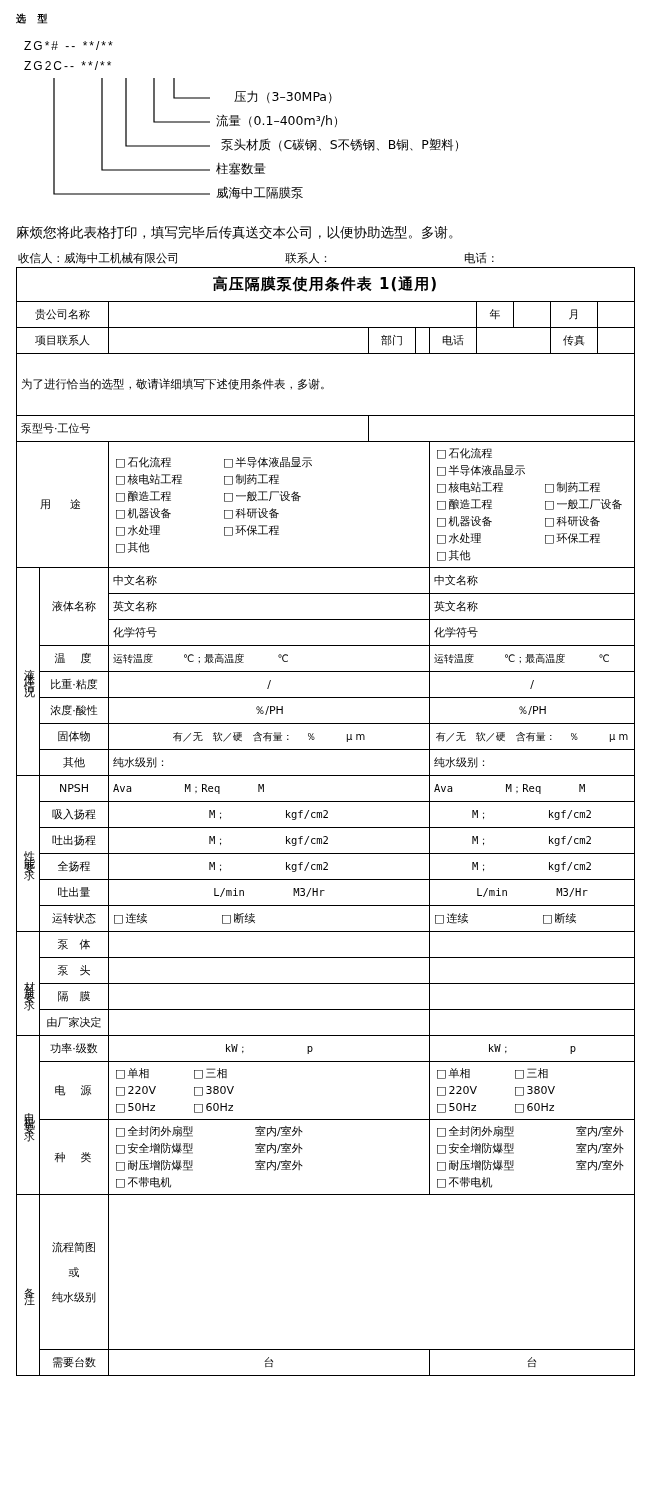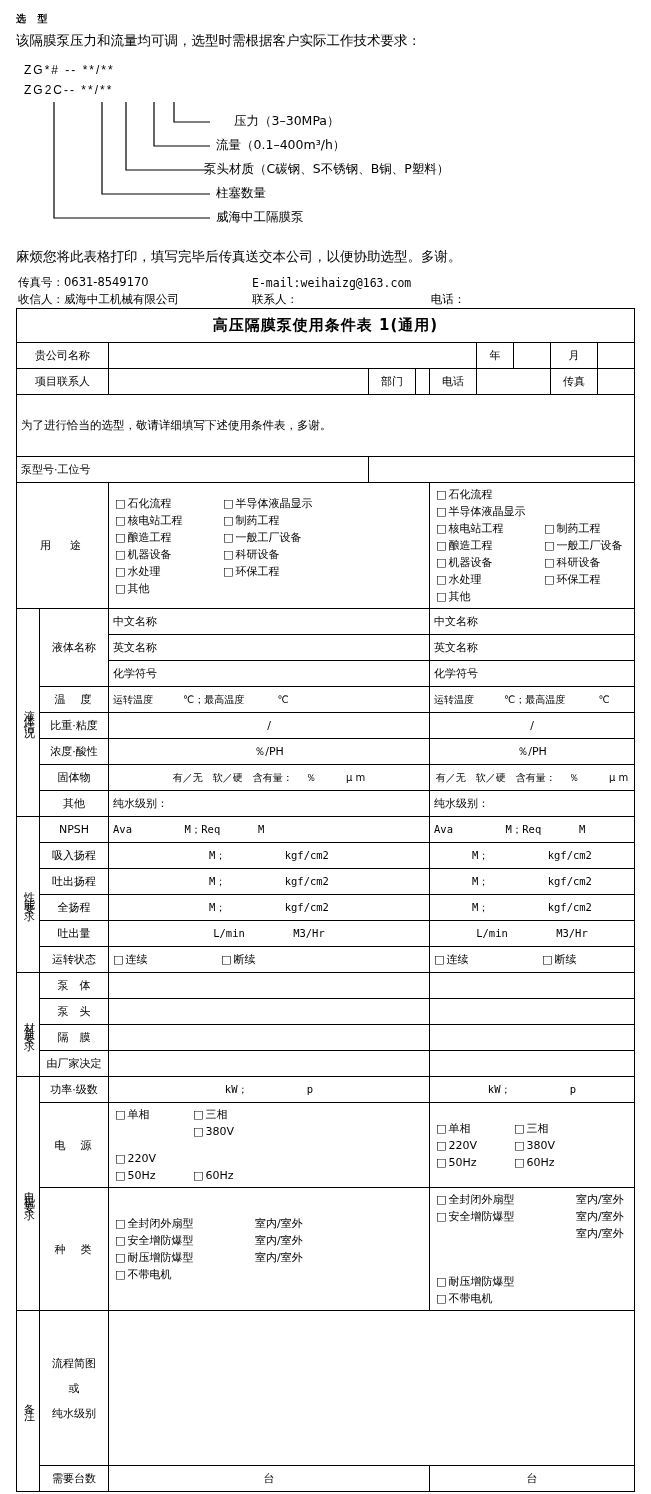--- a/index.html
+++ b/index.html
@@ -31,51 +31,46 @@
   .hdr-note{font-size:11.5px;padding:20px 4px !important;}
   .spread{letter-spacing:4px;}
   .sp2{letter-spacing:2px;}
 </style>
 </head>
 <body>
 
 <div class="page">
 
   <div class="sec-title">选 型</div>
-  <div class="sec-sub">该隔膜泵压力和流量均可调，选型时需根据客户实际工作技术要求：</div>
 
   <div class="model-block">
     <div class="model-line">ZG*# -- **/**</div>
     <div class="model-line">ZG2C-- **/**</div>
   </div>
 
   <div class="legend-wrap">
     <svg width="600" height="132">
 
       <path d="M150,2 L150,22 L186,22" stroke="#000" fill="none" stroke-width="1.2"></path>
       <path d="M130,2 L130,46 L186,46" stroke="#000" fill="none" stroke-width="1.2"></path>
       <path d="M102,2 L102,70 L186,70" stroke="#000" fill="none" stroke-width="1.2"></path>
       <path d="M78,2 L78,94 L186,94" stroke="#000" fill="none" stroke-width="1.2"></path>
       <path d="M30,2 L30,118 L186,118" stroke="#000" fill="none" stroke-width="1.2"></path>
     </svg>
     <div class="legend-item" style="left:210px;top:13px;">压力（3–30MPa）</div>
     <div class="legend-item" style="left:192px;top:37px;">流量（0.1–400m³/h）</div>
-    <div class="legend-item" style="left:180px;top:61px;text-align:right;">泵头材质（C碳钢、S不锈钢、B铜、P塑料）</div>
+    <div class="legend-item" style="left:197px;top:61px;text-align:right;">泵头材质（C碳钢、S不锈钢、B铜、P塑料）</div>
     <div class="legend-item" style="left:192px;top:85px;">柱塞数量</div>
     <div class="legend-item" style="left:192px;top:109px;">威海中工隔膜泵</div>
   </div>
 
   <div class="notice">麻烦您将此表格打印，填写完毕后传真送交本公司，以便协助选型。多谢。</div>
 
   <table class="contact-line contact">
     <tbody>
-        <tr>
-      <td style="width:230px;">传真号：0631-8549170</td>
-      <td class="mono">E-mail:weihaizg@163.com</td>
-    </tr>
     <tr>
       <td>收信人：威海中工机械有限公司</td>
       <td>
         <span style="display:inline-block;width:175px;">联系人：</span>
         <span>电话：</span>
       </td>
     </tr>
   </tbody>
     </table>
 
@@ -242,41 +237,41 @@
         <div class="vert" style="height:140px;margin:0 auto;">电机要求</div>
       </td>
       <td class="c" style="width:60px;">功率·级数</td>
       <td colspan="5" class="c mono">kW；　　　　　 p</td>
       <td colspan="5" class="c mono">kW；　　　　　 p</td>
     </tr>
     <tr>
       <td class="c sp2">电　源</td>
       <td colspan="5" class="use-cell">
         <div class="chkline"><span class="use-col" style="width:78px;"><span class="chk">□</span><span>单相</span></span><span class="use-col"><span class="chk">□</span><span>三相</span></span></div>
-        <div class="chkline"><span class="use-col" style="width:78px;margin-top:27px;"><span class="chk">□</span><span>220V</span></span><span class="use-col"><span class="chk">□</span><span>380V</span></span></div>
+        <div class="chkline"><span class="use-col" style="width:78px;"><span class="chk">□</span><span>220V</span></span><span class="use-col"><span class="chk">□</span><span>380V</span></span></div>
         <div class="chkline"><span class="use-col" style="width:78px;"><span class="chk">□</span><span>50Hz</span></span><span class="use-col"><span class="chk">□</span><span>60Hz</span></span></div>
       </td>
       <td colspan="5" class="use-cell">
         <div class="chkline"><span class="use-col" style="width:78px;"><span class="chk">□</span><span>单相</span></span><span class="use-col"><span class="chk">□</span><span>三相</span></span></div>
         <div class="chkline"><span class="use-col" style="width:78px;"><span class="chk">□</span><span>220V</span></span><span class="use-col"><span class="chk">□</span><span>380V</span></span></div>
         <div class="chkline"><span class="use-col" style="width:78px;"><span class="chk">□</span><span>50Hz</span></span><span class="use-col"><span class="chk">□</span><span>60Hz</span></span></div>
       </td>
     </tr>
     <tr>
       <td class="c sp2">种　类</td>
       <td colspan="5" class="use-cell">
         <div class="chkline"><span class="use-col" style="width:140px;"><span class="chk">□</span><span>全封闭外扇型</span></span><span class="use-col">室内/室外</span></div>
         <div class="chkline"><span class="use-col" style="width:140px;"><span class="chk">□</span><span>安全增防爆型</span></span><span class="use-col">室内/室外</span></div>
         <div class="chkline"><span class="use-col" style="width:140px;"><span class="chk">□</span><span>耐压增防爆型</span></span><span class="use-col">室内/室外</span></div>
         <div class="chkline"><span class="use-col"><span class="chk">□</span><span>不带电机</span></span></div>
       </td>
       <td colspan="5" class="use-cell">
         <div class="chkline"><span class="use-col" style="width:140px;"><span class="chk">□</span><span>全封闭外扇型</span></span><span class="use-col">室内/室外</span></div>
         <div class="chkline"><span class="use-col" style="width:140px;"><span class="chk">□</span><span>安全增防爆型</span></span><span class="use-col">室内/室外</span></div>
-        <div class="chkline"><span class="use-col" style="width:140px;margin-top:48px;"><span class="chk">□</span><span>耐压增防爆型</span></span><span class="use-col">室内/室外</span></div>
+        <div class="chkline"><span class="use-col" style="width:140px;"><span class="chk">□</span><span>耐压增防爆型</span></span><span class="use-col">室内/室外</span></div>
         <div class="chkline"><span class="use-col"><span class="chk">□</span><span>不带电机</span></span></div>
       </td>
     </tr>
 
     <tr>
       <td rowspan="2" class="c" style="width:22px;padding:0 !important;">
         <div class="vert" style="height:120px;margin:0 auto;">备注</div>
       </td>
       <td class="c" style="width:60px;height:150px;">
         <div>流程简图</div>

